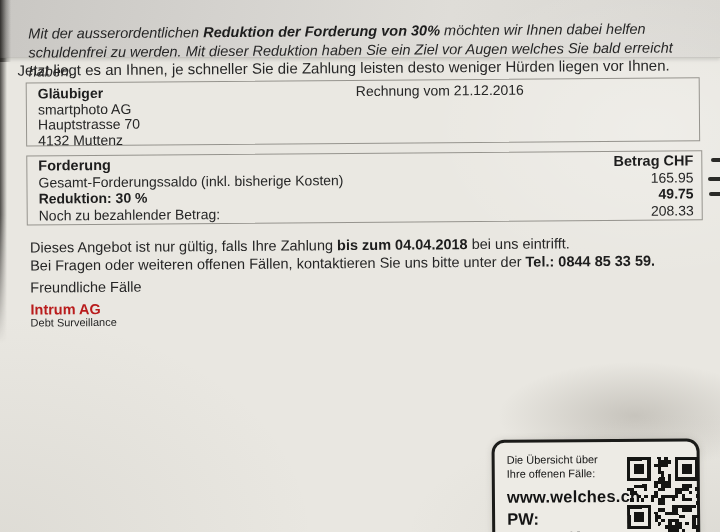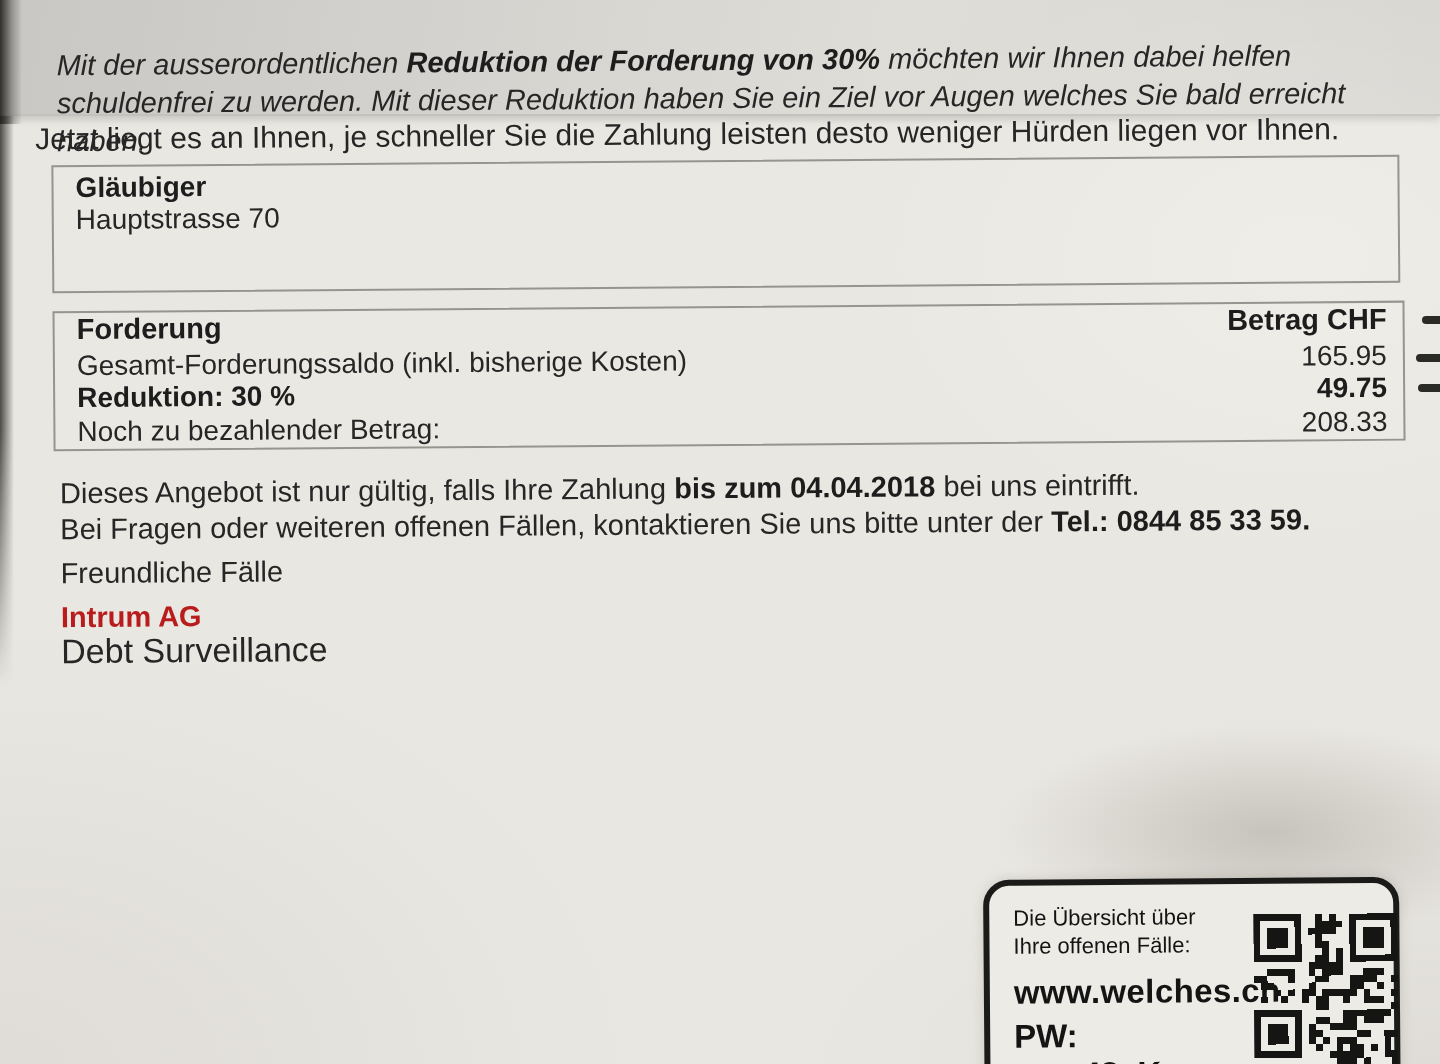--- a/index.html
+++ b/index.html
@@ -48,21 +48,21 @@
   .t-creditor .col1{left:11px;}
   .t-creditor .col2{left:329px;}
   .t-claim{top:153px;left:27px;width:674px;height:68px;font-size:14px;}
   .t-claim .row{display:flex;justify-content:space-between;line-height:16.5px;padding:0 8px 0 11px;}
   .t-claim .row.header{padding-top:1px;font-size:14.5px;}
 
   .validity{top:237px;left:30px;font-size:14.5px;}
   .contact{top:255px;left:30px;font-size:14.5px;}
   .closing{top:277px;left:30px;font-size:14.5px;}
   .company{top:299px;left:30px;font-size:14.5px;font-weight:bold;color:#b91c1c;}
-  .department{top:314px;left:30px;font-size:17px;}
+  .department{top:314px;left:30px;font-size:11px;}
 
   .pen-mark{position:absolute;height:3.5px;background:#2a2a27;border-radius:2px;z-index:5;}
   .pen-mark.m1{top:158px;left:711px;width:11px;}
   .pen-mark.m2{top:177px;left:708px;width:14px;}
   .pen-mark.m3{top:192px;left:709px;width:13px;}
 
   
   .fairpay{
     position:absolute;top:441px;left:490px;width:208px;height:108px;
     border:3px solid #1b1b19;border-radius:13px;background:#edebe5;
@@ -89,23 +89,26 @@
 
 <div class="content">
 
   <p class="blk intro"><span>Mit der ausserordentlichen </span><b>Reduktion der Forderung von 30%</b><span> möchten wir Ihnen dabei helfen schuldenfrei zu werden. Mit dieser Reduktion haben Sie ein Ziel vor Augen welches Sie bald erreicht haben.</span></p>
 
   <div class="blk urgency">Jetzt liegt es an Ihnen, je schneller Sie die Zahlung leisten desto weniger Hürden liegen vor Ihnen.</div>
 
   <div class="box-table t-creditor">
     <div class="col col1">
       <div class="b">Gläubiger</div>
+      <div>smartphoto AG</div>
       <div>Hauptstrasse 70</div>
+      <div>4132 Muttenz</div>
     </div>
     <div class="col col2">
+      <div>Rechnung vom 21.12.2016</div>
     </div>
   </div>
 
   <div class="box-table t-claim">
     <div class="row header">
       <span class="b">Forderung</span>
       <span class="b">Betrag CHF</span>
     </div>
     <div class="row">
       <span>Gesamt-Forderungssaldo (inkl. bisherige Kosten)</span>

